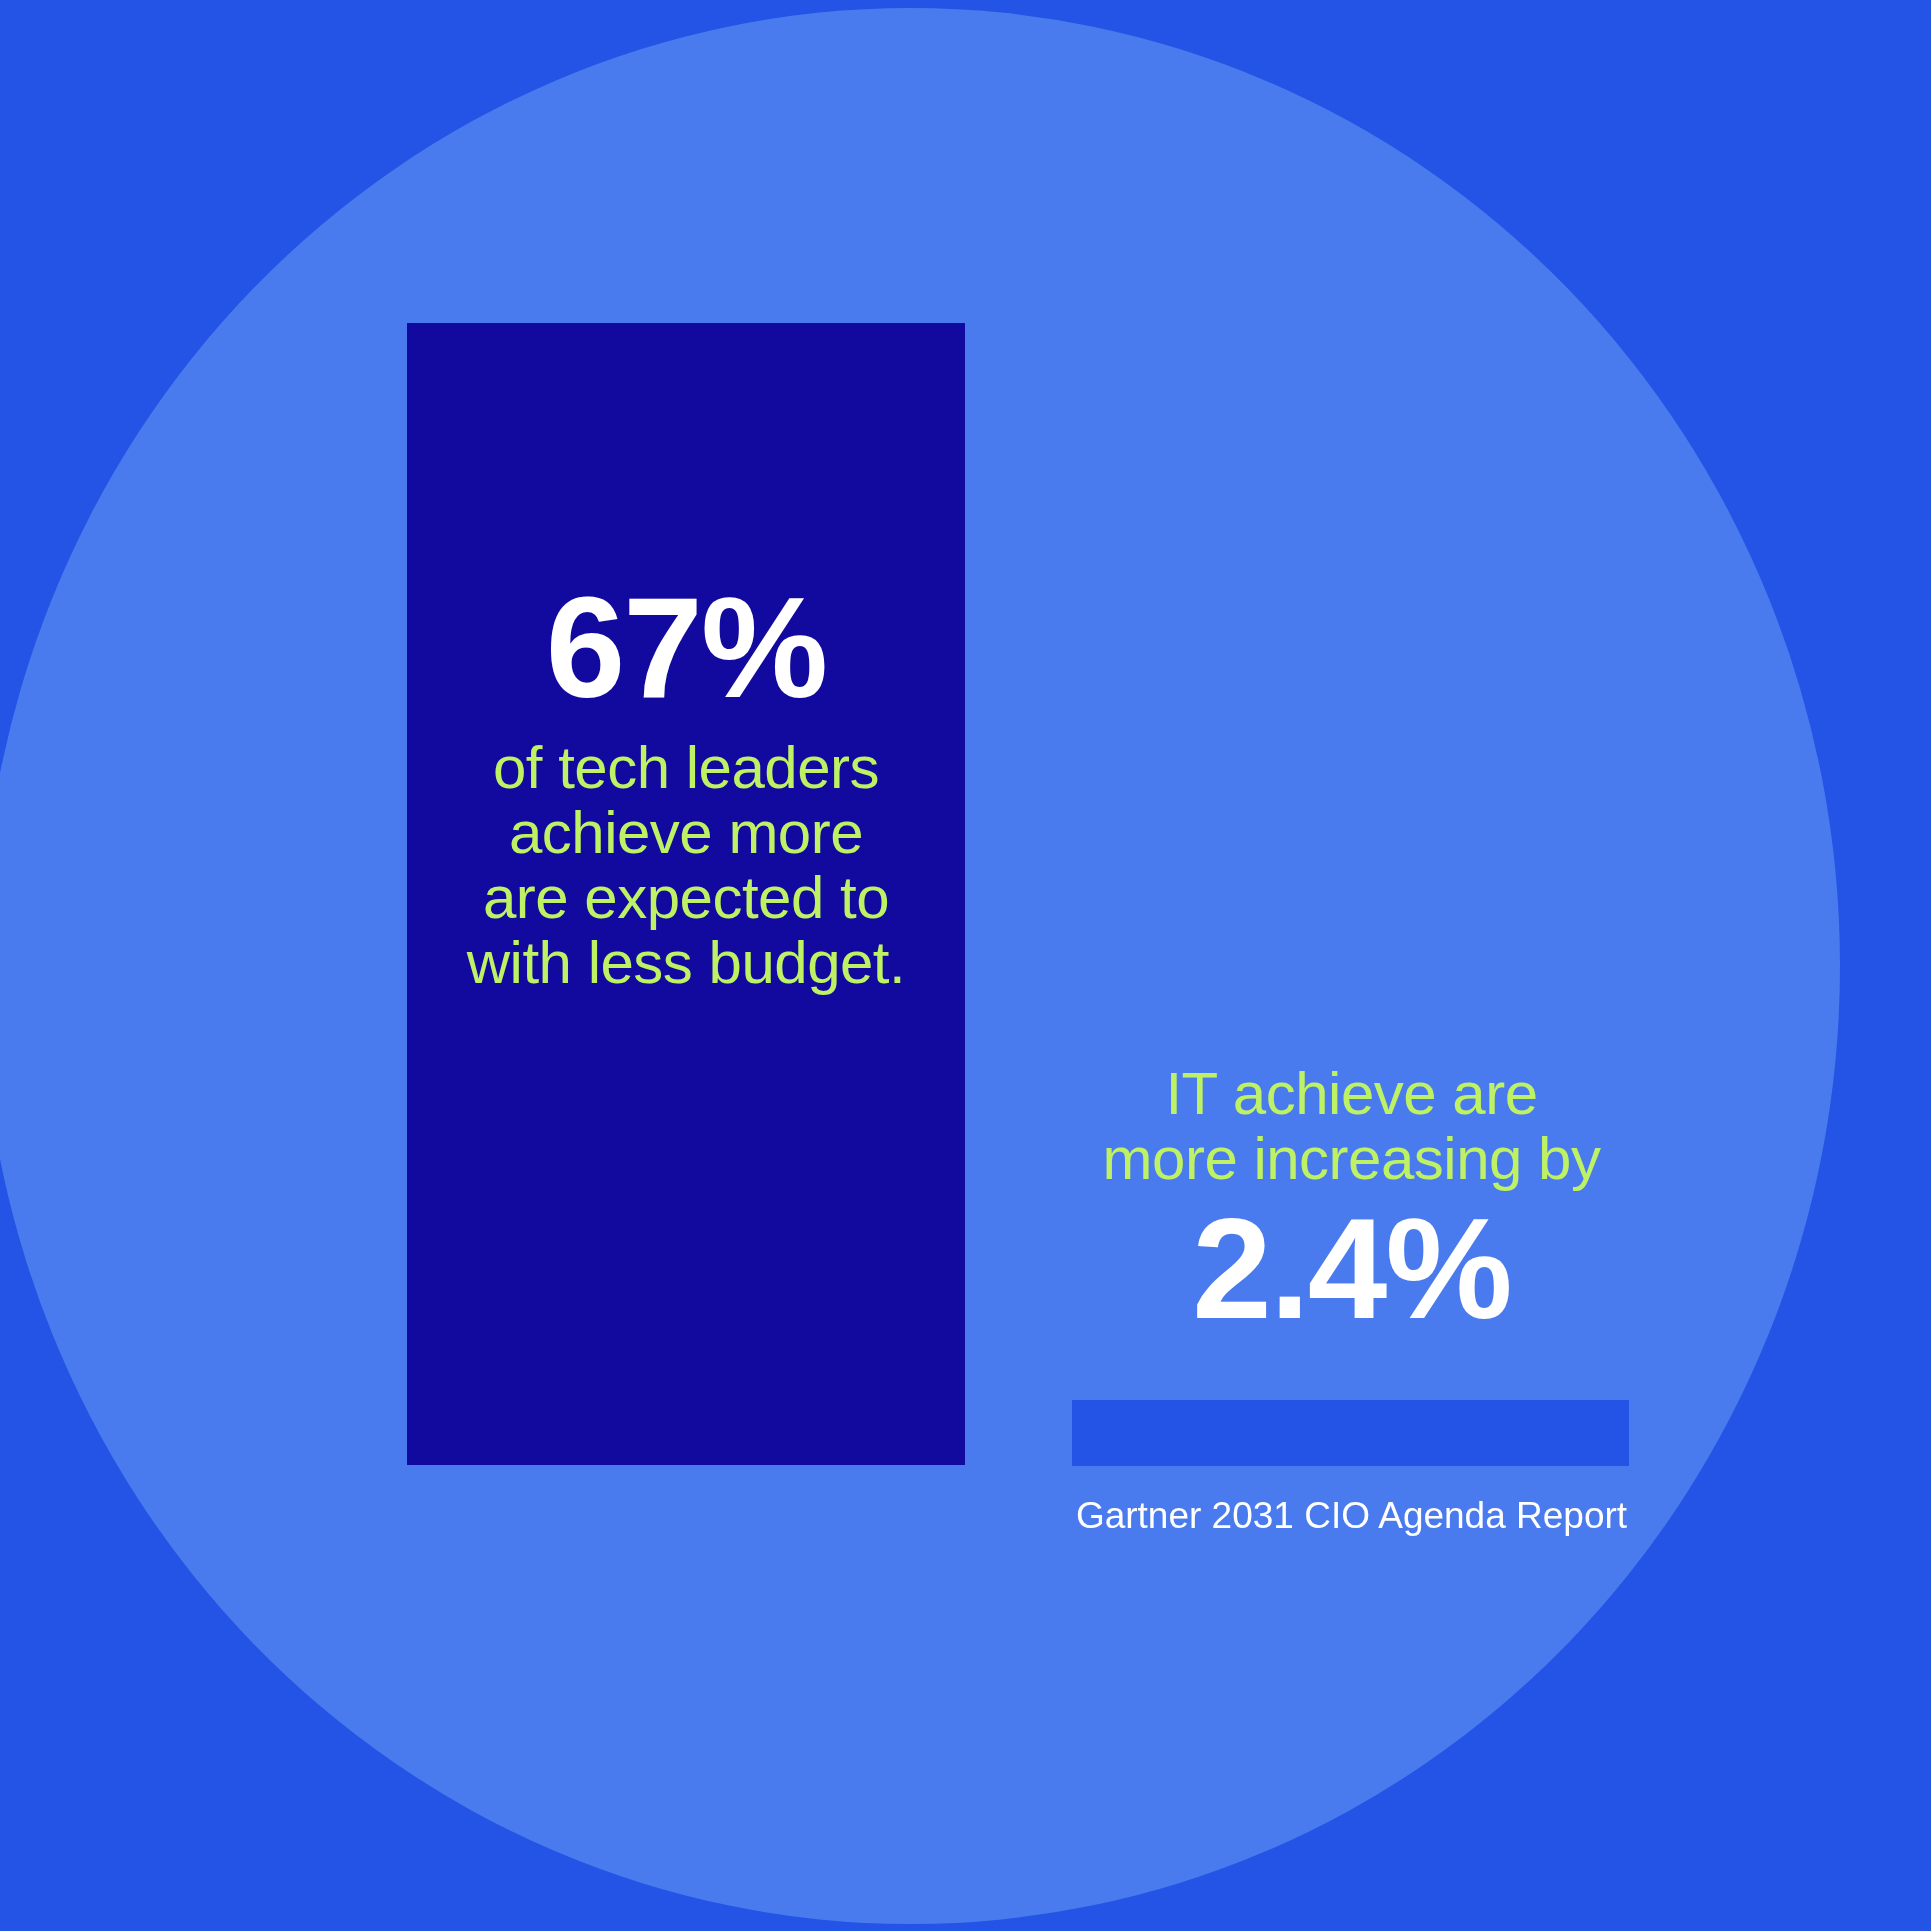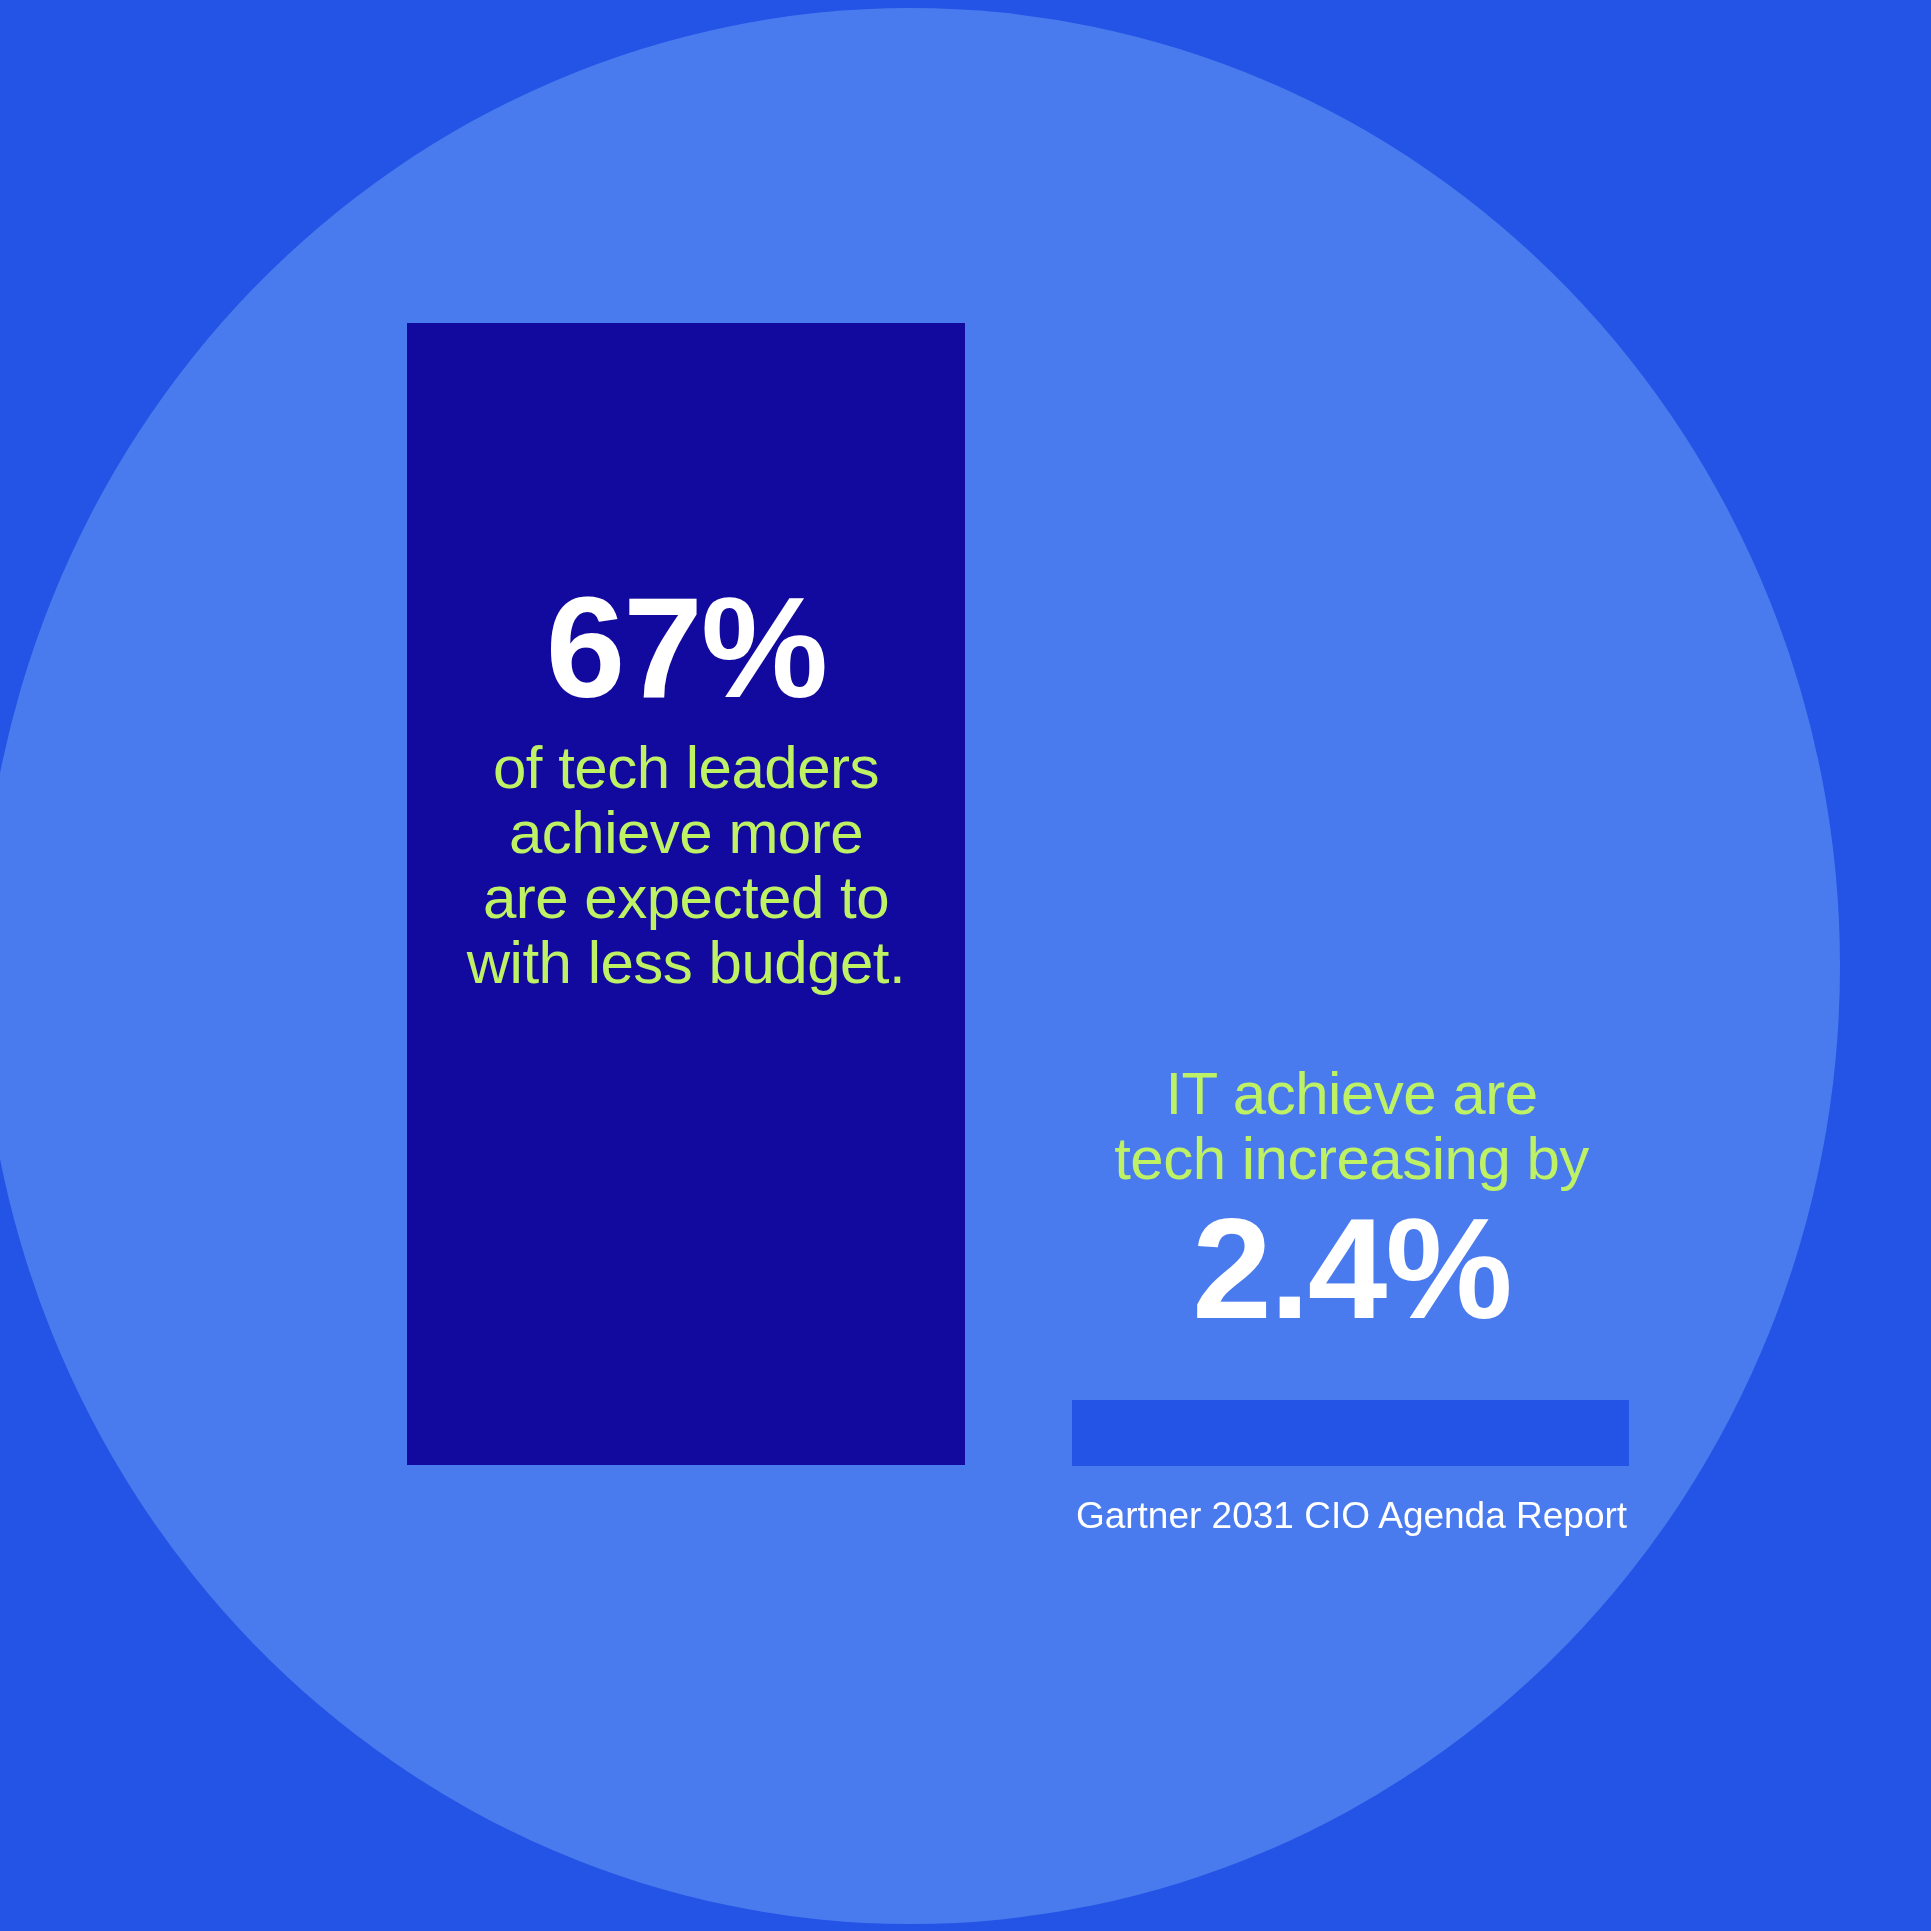--- a/index.html
+++ b/index.html
@@ -134,21 +134,21 @@
           <div>achieve more</div>
           <div>are expected to</div>
           <div>with less budget.</div>
         </div>
       </div>
     </div>
 
     <div id="series2-labels">
       <div class="caption">
         <div>IT achieve are</div>
-        <div>tech increasing by</div>
+        <div>more increasing by</div>
       </div>
       <div id="value-24" class="big-number">2.4%</div>
     </div>
 
     <div id="bar-short"></div>
 
 
     <div id="label-2" class="axis-label">Gartner 2031 CIO Agenda Report</div>
 
   </div>

